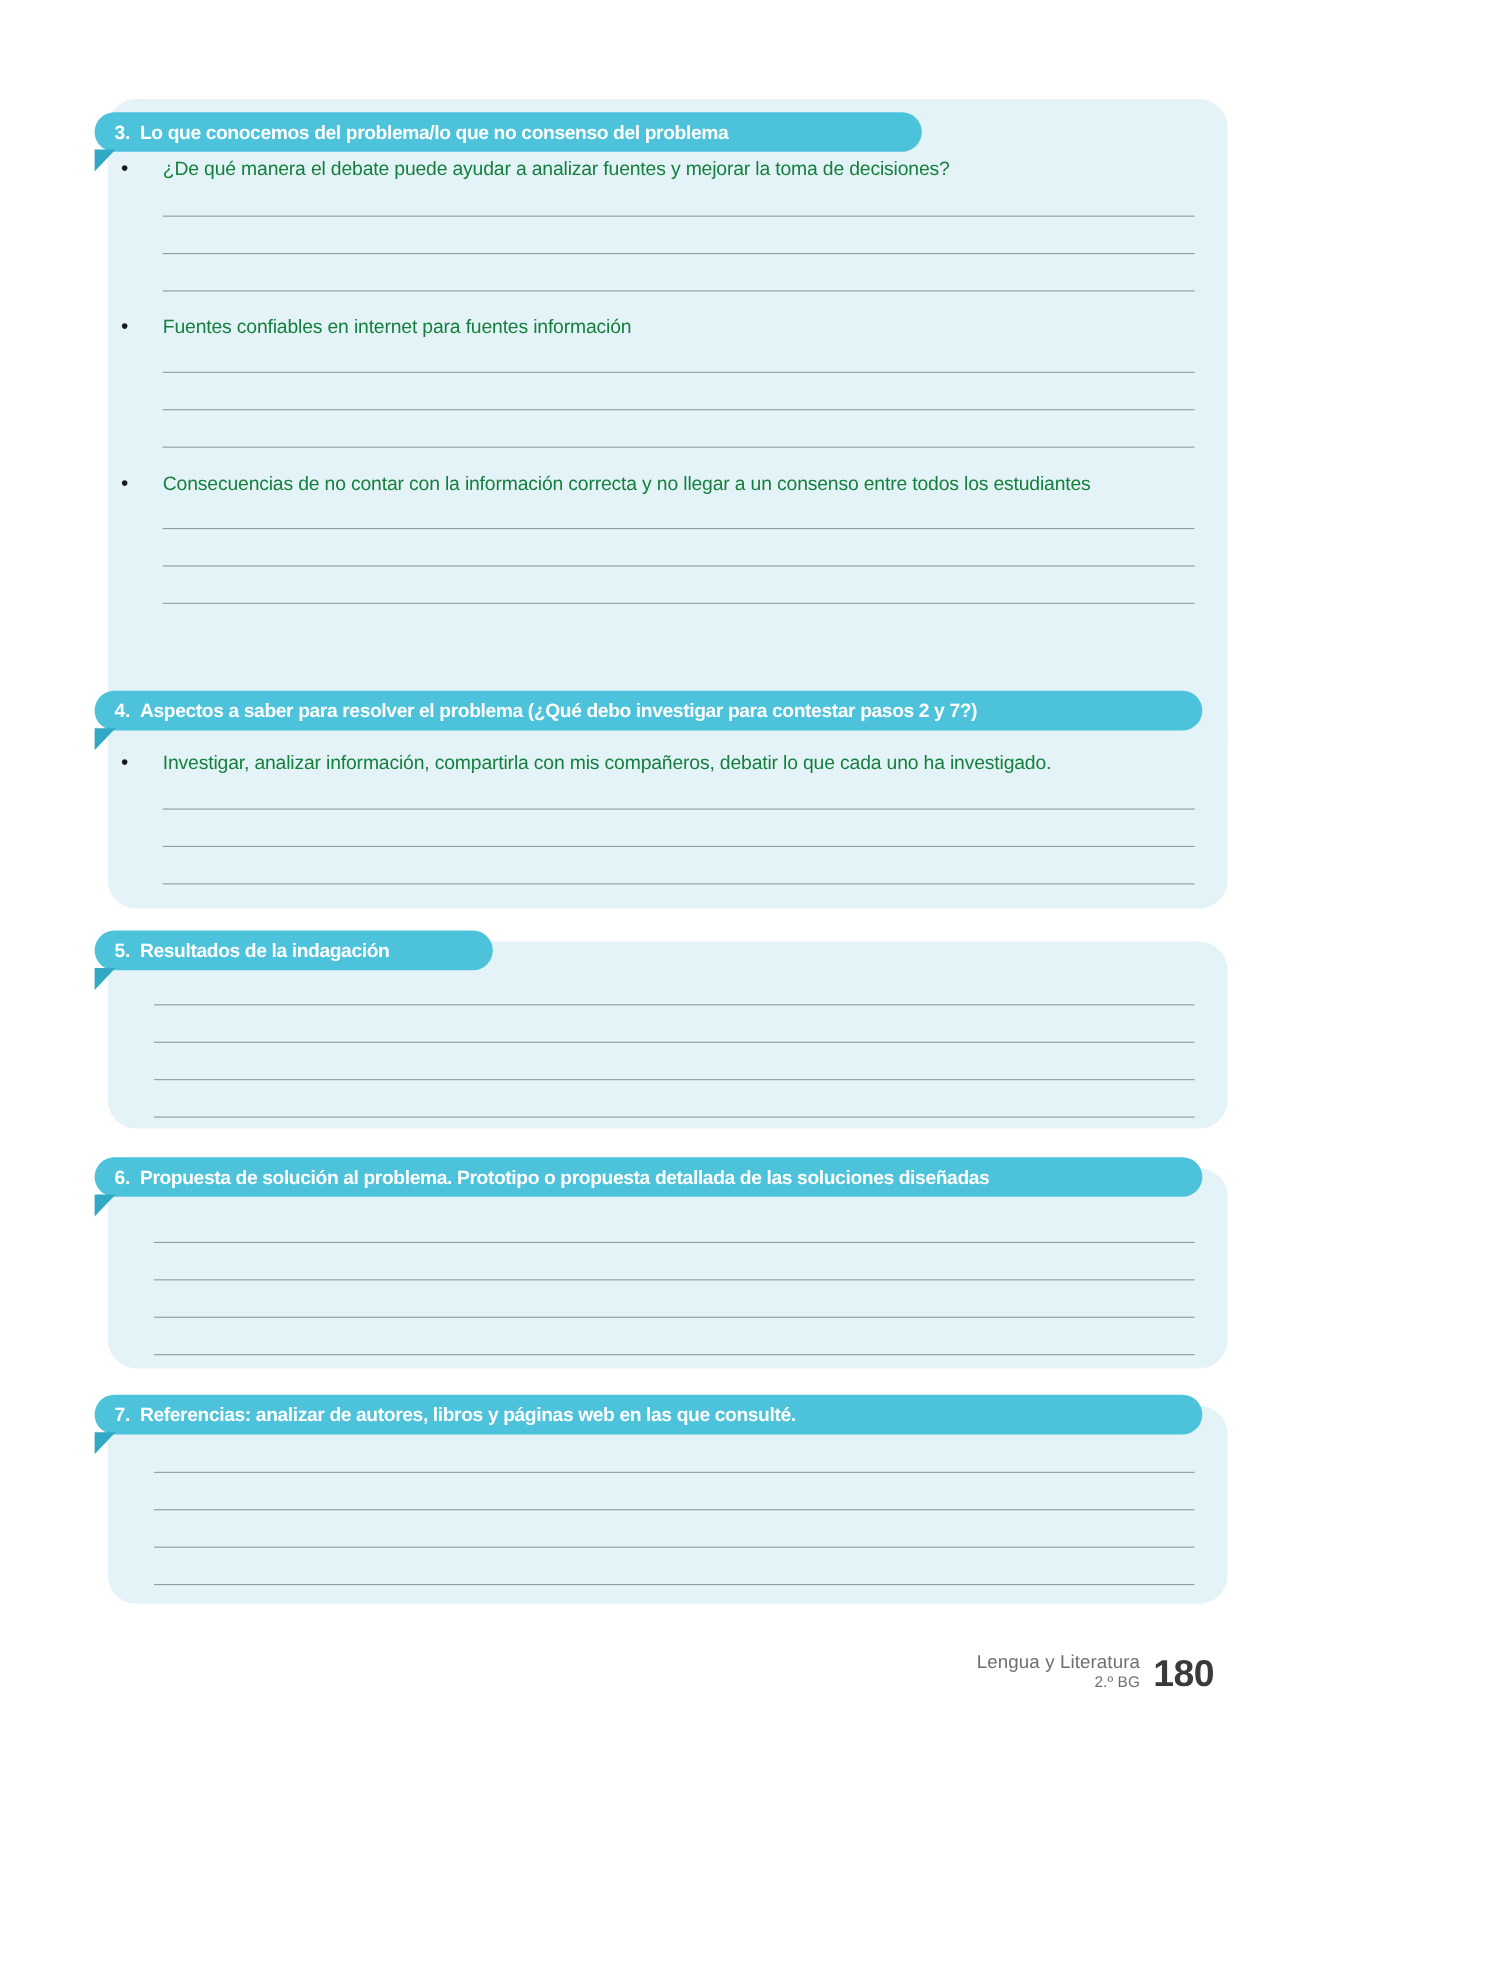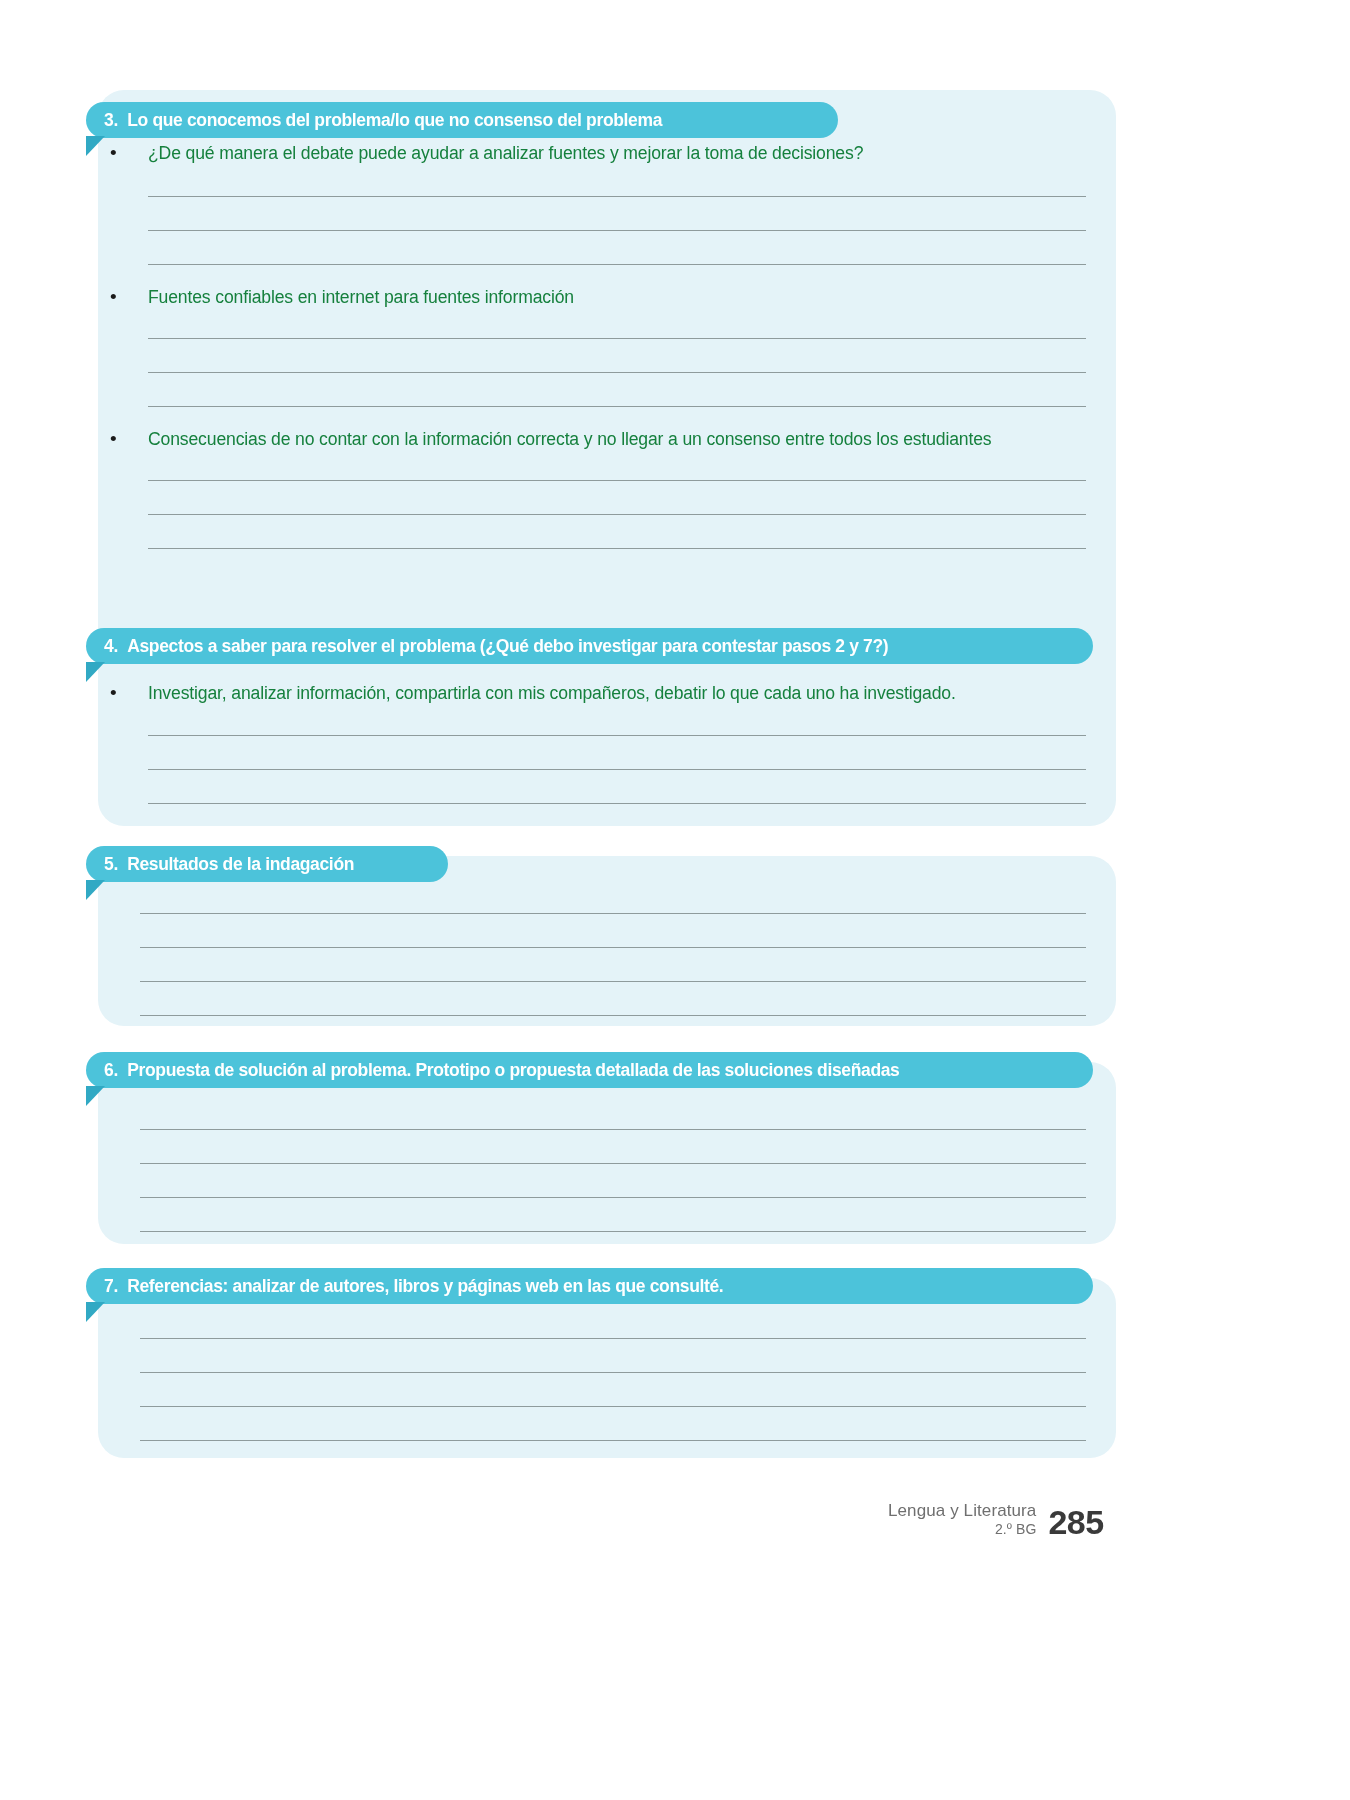--- a/index.html
+++ b/index.html
@@ -218,16 +218,16 @@
   <div class="rule" style="left:140px; top:1338px; width:946px;"></div>
   <div class="rule" style="left:140px; top:1372px; width:946px;"></div>
   <div class="rule" style="left:140px; top:1406px; width:946px;"></div>
   <div class="rule" style="left:140px; top:1440px; width:946px;"></div>
 
   <div class="footer" style="left:860px; top:1500px; width:250px;margin-left:28px;">
     <div class="footer-lines">
       <div class="footer-subject">Lengua y Literatura</div>
       <div class="footer-grade">2.º BG</div>
     </div>
-    <div class="footer-page">285</div>
+    <div class="footer-page">180</div>
   </div>
 
 </div>
 
 </body></html>

